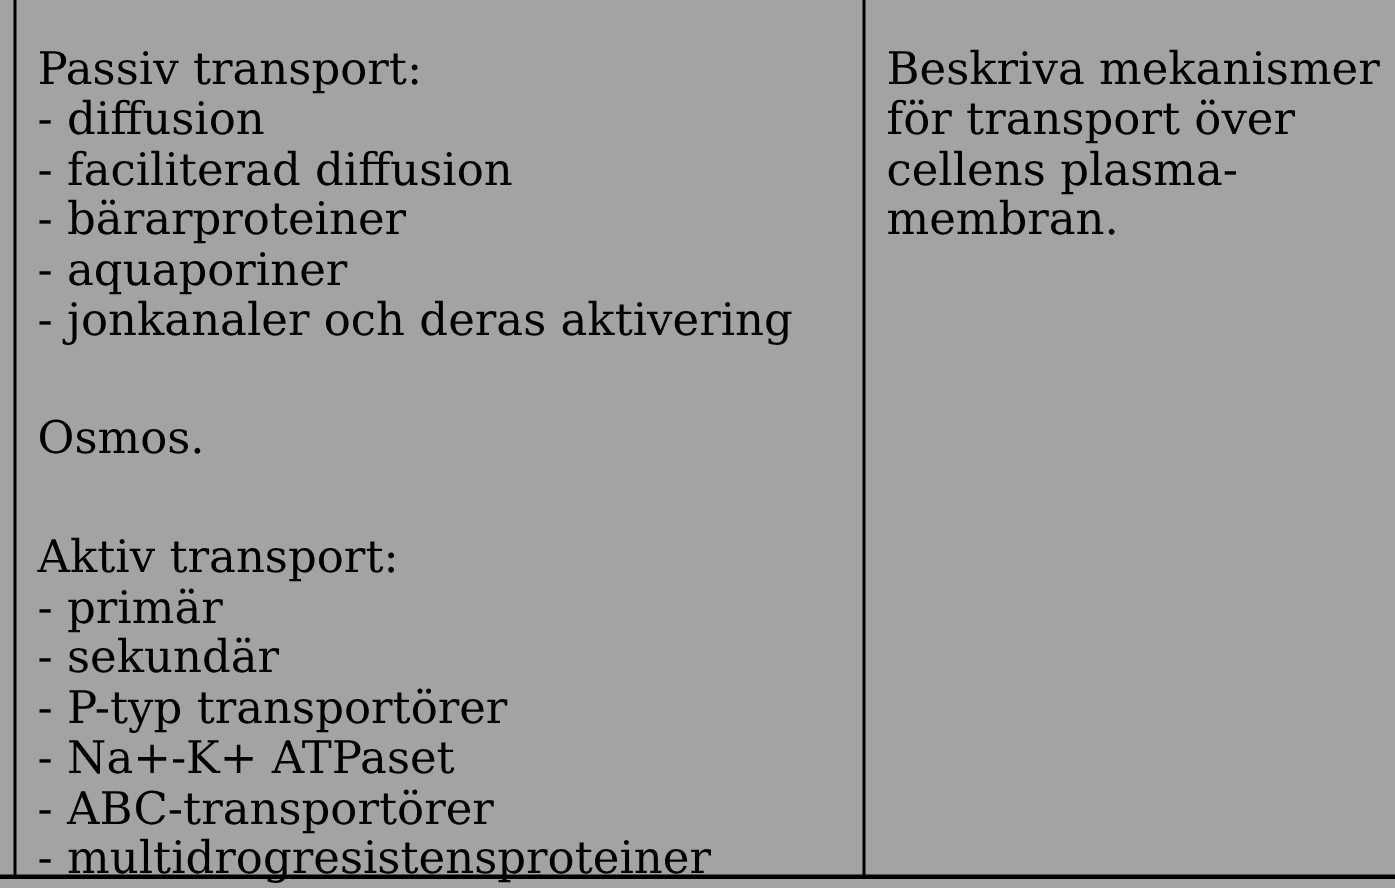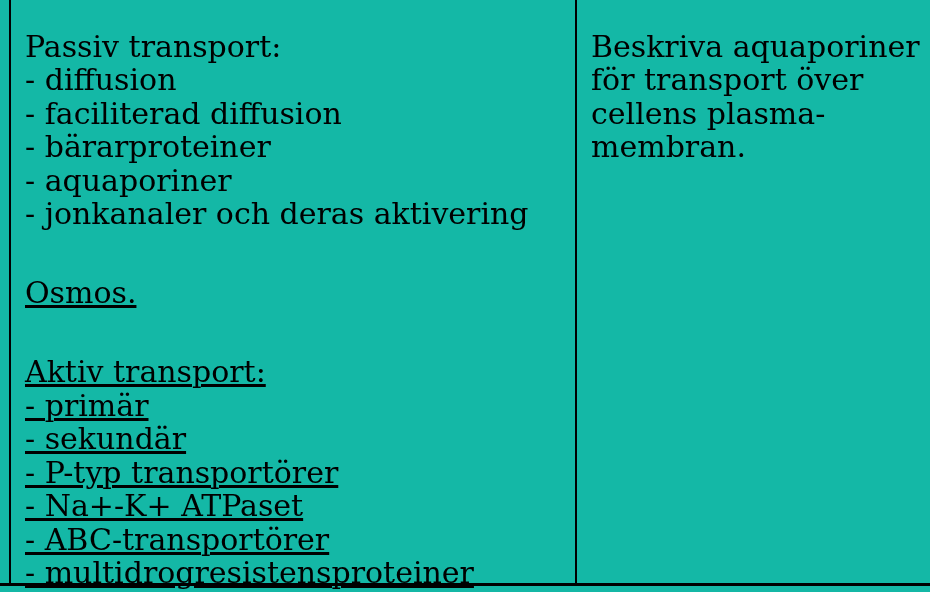--- a/index.html
+++ b/index.html
@@ -4,21 +4,21 @@
 <style>
   html, body {
     margin: 0;
     padding: 0;
     background: #ffffff;
   }
   .page {
     position: relative;
     width: 930px;
     height: 592px;
-    background: #14b8a6;
+    background: #a3a3a3;
     overflow: hidden;
     font-family: "DejaVu Serif", serif;
     color: #000000;
   }
   .v-border {
     position: absolute;
     top: 0;
     width: 2px;
     height: 585px;
     background: #000000;
@@ -46,21 +46,20 @@
   }
   .cell-right {
     left: 591px;
     width: 335px;
   }
   .para {
     margin: 0;
   }
   .para + .para {
     margin-top: 12px;
-    text-decoration: underline;
   }
 </style>
 </head>
 <body>
 
 <div class="page">
 
   <div class="v-border left-edge"></div>
   <div class="v-border divider"></div>
   <div class="h-border-bottom"></div>
@@ -77,19 +76,19 @@
 - primär
 - sekundär
 - P-typ transportörer
 - Na+-K+ ATPaset
 - ABC-transportörer
 - multidrogresistensproteiner</p>
     
   </div>
 
   <div class="cell cell-right">
-    <p class="para">Beskriva aquaporiner
+    <p class="para">Beskriva mekanismer
 för transport över
 cellens plasma-
 membran.</p>
   </div>
 
 </div>
 
 </body></html>

